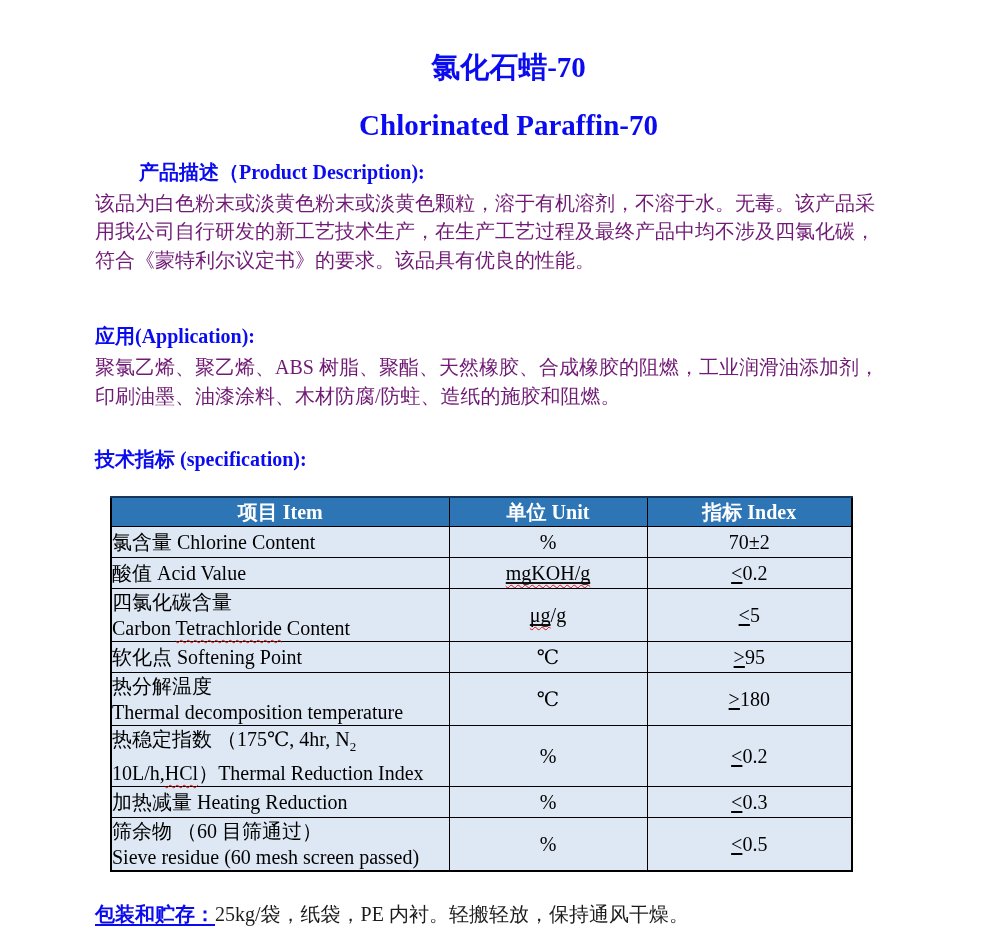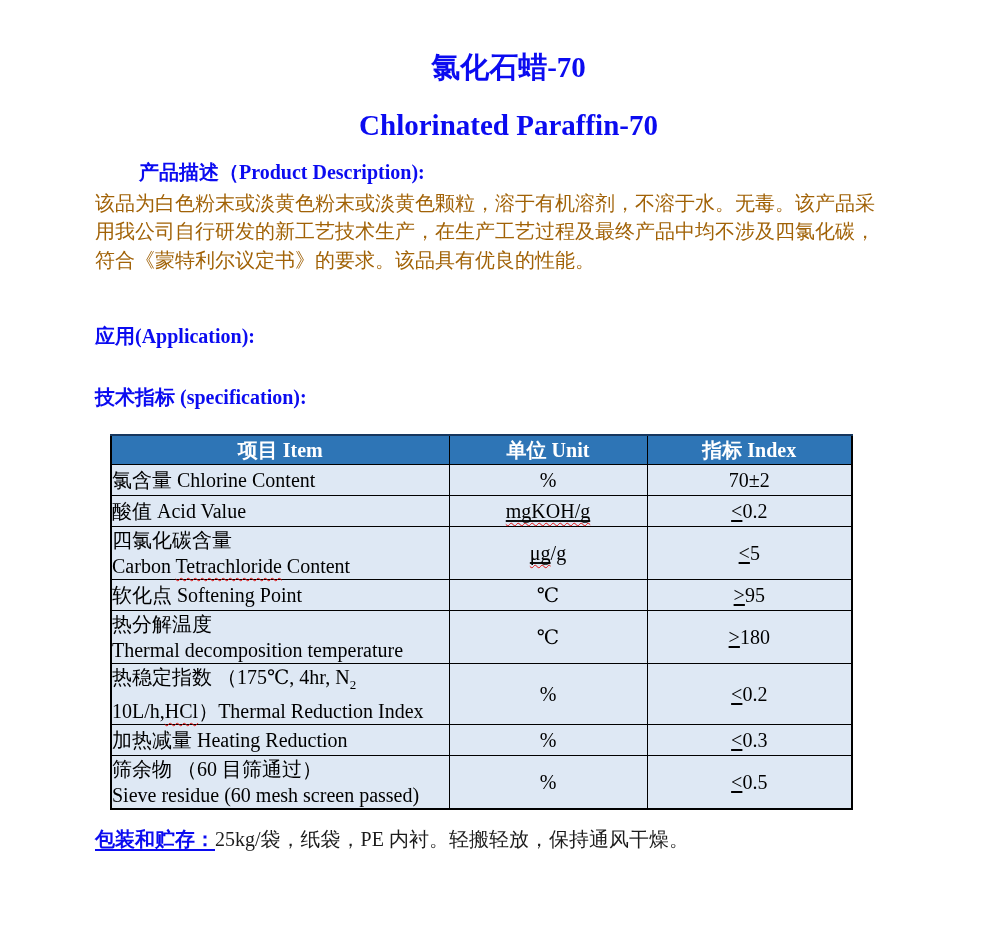--- a/index.html
+++ b/index.html
@@ -17,21 +17,21 @@
   }
   .title-zh { padding-top:52px; }
   .title-en { margin-top:26px; }
   .content { margin-left:95px; width:800px; }
   .sec-heading {
     color:#0b0bf0; font-weight:bold; font-size:20px; line-height:24px;
   }
   .heading-desc { margin-top:18px;margin-left:44px; }
   .heading-app  { margin-top:50px; }
   .heading-spec { margin-top:37px; }
-  .body-par { font-size:20px; line-height:28.5px; margin-top:5px; color:#a16207; }
+  .body-par { font-size:20px; line-height:28.5px; margin-top:5px; color:#701a75; }
   .body-par div { white-space:nowrap; }
 
   table.spec {
     border-collapse:collapse;
     margin-top:25px; margin-left:15px;
     table-layout:fixed; width:743px;
     font-size:20px; color:#000;
     border:2px solid #000;
   }
   table.spec td, table.spec th { border:1px solid #000; padding:0; vertical-align:middle; }
@@ -49,21 +49,21 @@
 
   .u { text-decoration:underline; text-decoration-color:#111; text-underline-offset:2px; }
   .wavy {
     text-decoration-line:underline; text-decoration-style:wavy;
     text-decoration-color:#e01010; text-decoration-thickness:1px;
     text-underline-offset:4px; text-decoration-skip-ink:none;
   }
   .ineq { text-decoration:underline; text-underline-offset:2px; }
   sub { font-size:13px; }
 
-  .pack-line { margin-top:16px; font-size:20px; line-height:26px; }
+  .pack-line { margin-top:29px; font-size:20px; line-height:26px; }
   .pack-label {
     color:#0b0bf0; font-weight:bold; text-decoration:underline;
     text-decoration-color:#0b0bf0; text-underline-offset:3px;
   }
 </style>
 </head>
 <body>
 
 <div class="doc">
 
@@ -73,20 +73,24 @@
   <div class="content">
 
     <div class="sec-heading heading-desc">产品描述（Product Description):</div>
     <div class="body-par">
         <div>该品为白色粉末或淡黄色粉末或淡黄色颗粒，溶于有机溶剂，不溶于水。无毒。该产品采</div>
         <div>用我公司自行研发的新工艺技术生产，在生产工艺过程及最终产品中均不涉及四氯化碳，</div>
         <div>符合《蒙特利尔议定书》的要求。该品具有优良的性能。</div>
       </div>
 
     <div class="sec-heading heading-app">应用(Application):</div>
+    <div class="body-par">
+        <div>聚氯乙烯、聚乙烯、ABS 树脂、聚酯、天然橡胶、合成橡胶的阻燃，工业润滑油添加剂，</div>
+        <div>印刷油墨、油漆涂料、木材防腐/防蛀、造纸的施胶和阻燃。</div>
+      </div>
 
     <div class="sec-heading heading-spec">技术指标 (specification):</div>
 
     <table class="spec">
       <colgroup>
         <col class="col-item">
           <col class="col-unit">
           <col class="col-index">
       </colgroup>
       <thead>

